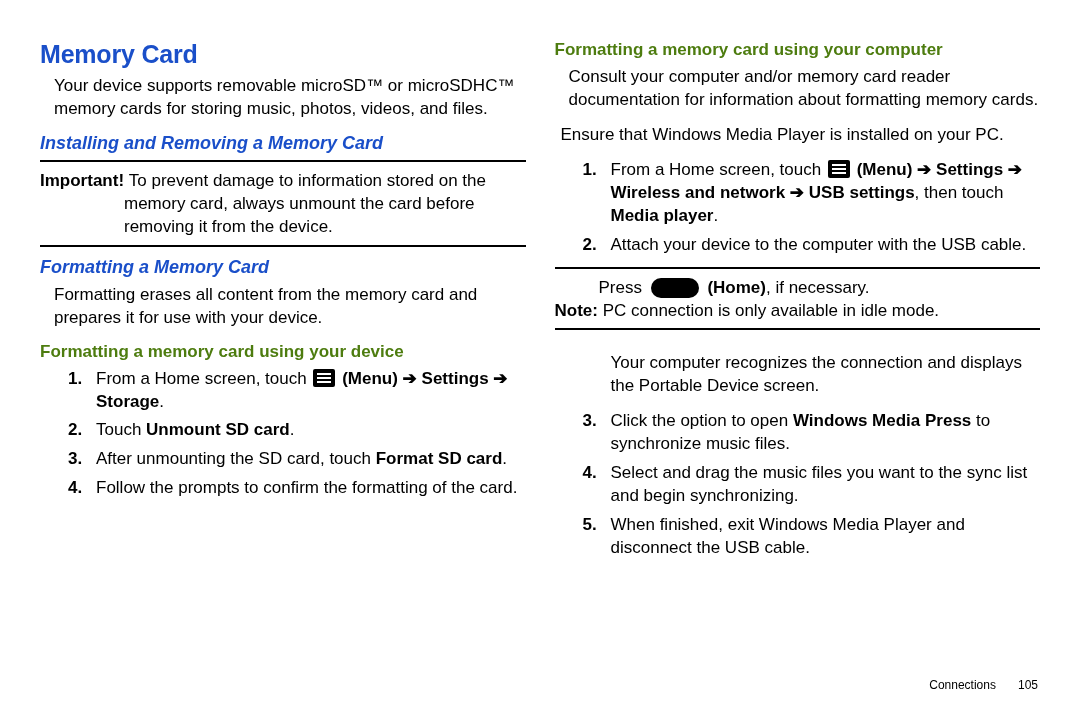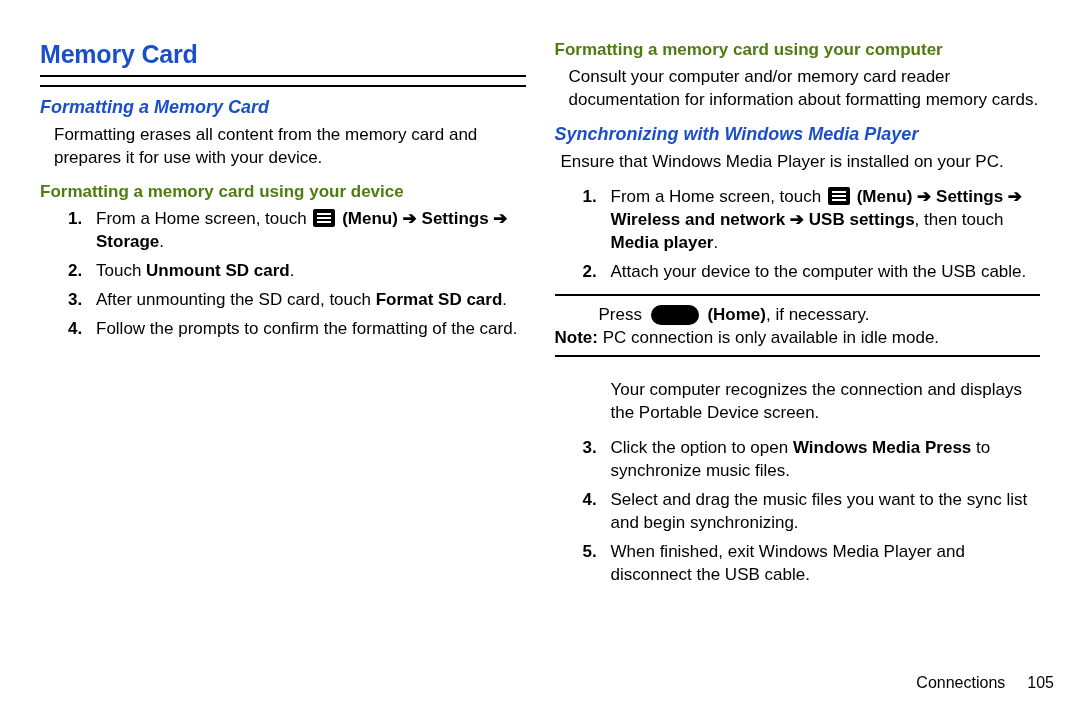--- a/index.html
+++ b/index.html
@@ -102,35 +102,40 @@
     vertical-align: -5px;
     width: 48px;
     height: 20px;
     background: #000;
     border-radius: 10px;
     margin: 0 4px;
   }
   .footer {
     position: absolute;
     bottom: 28px;
-    right: 26px;
-    font-size: 16px;
+    right: 42px;
+    font-size: 12px;
   }
   .footer .sect { margin-right: 22px; }
 </style>
 </head>
 <body>
 
 <div class="columns">
 
   <div class="col">
     <div class="main-heading">Memory Card</div>
-
-
-    <hr class="hr-thick">
+    <div class="body-text">Your device supports removable microSD™ or microSDHC™ memory cards for storing music, photos, videos, and files.</div>
+
+    <div class="sub-blue-italic">Installing and Removing a Memory Card</div>
+
+    <hr class="hr-thick">
+    <div class="important-block">
+      <span class="hang"><span class="b">Important! </span><span>To prevent damage to information stored on the memory card, always unmount the card before removing it from the device.</span></span>
+    </div>
     <hr class="hr-thick">
 
     <div class="sub-blue-italic" style="margin-top:10px">Formatting a Memory Card</div>
     <div class="body-text">Formatting erases all content from the memory card and prepares it for use with your device.</div>
 
     <div class="sub-blue-bold">Formatting a memory card using your device</div>
     <ol class="steps">
       <li>
         <span class="num">1.</span>
         <span class="step-body">
@@ -153,21 +158,20 @@
         <span class="num">4.</span>
         <span class="step-body">Follow the prompts to confirm the formatting of the card.</span>
       </li>
     </ol>
   </div>
 
   <div class="col">
     <div class="sub-blue-bold">Formatting a memory card using your computer</div>
     <div class="body-text">Consult your computer and/or memory card reader documentation for information about formatting memory cards.</div>
 
-    <div class="sub-blue-italic">Synchronizing with Windows Media Player</div>
     <div class="body-text" style="margin-left:6px">Ensure that Windows Media Player is installed on your PC.</div>
 
     <ol class="steps">
       <li>
         <span class="num">1.</span>
         <span class="step-body">
           <span>From a Home screen, touch </span><span class="icon-menu"></span><span class="b"> (Menu) ➔ Settings ➔ Wireless and network ➔ USB settings</span><span>, then touch </span><span class="b">Media player</span>.
         </span>
       </li>
       <li>

